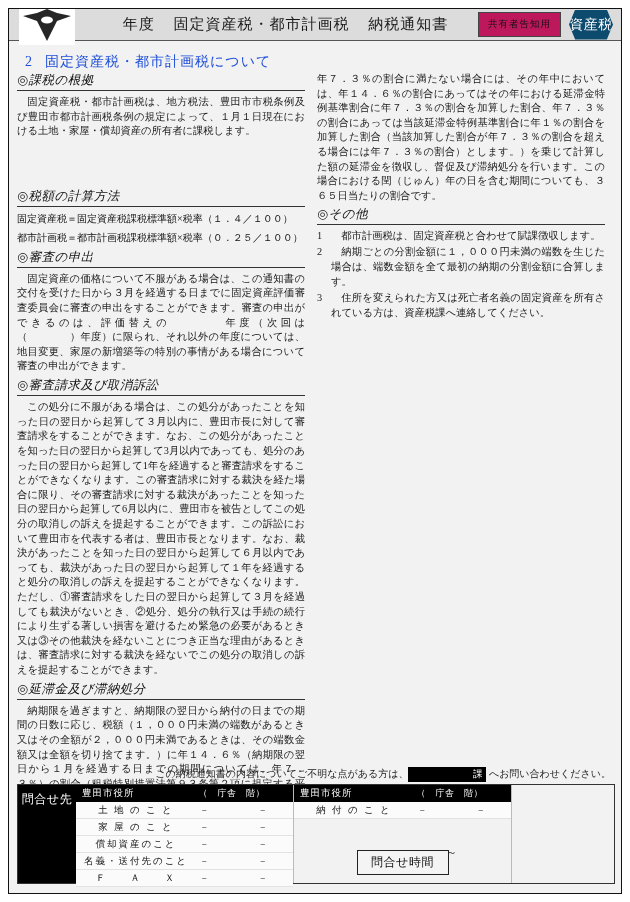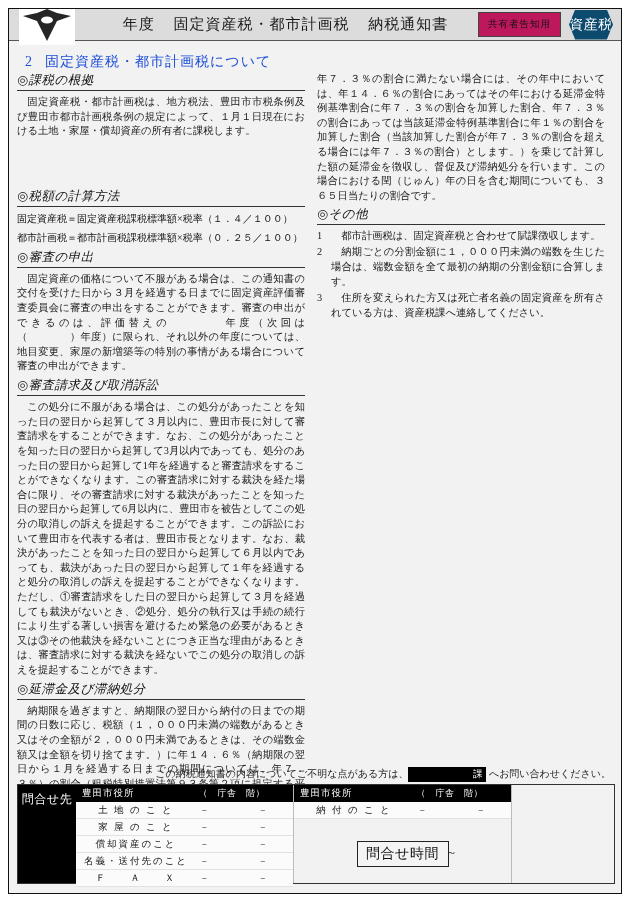--- a/index.html
+++ b/index.html
@@ -191,25 +191,25 @@
     font-size: 9.5px;
     color: #111;
     padding: 1.5px 6px;
     background: #fbfbfb;
     border-bottom: 1px solid #e2e2e2;
   }
   .c-row .name { width: 108px; text-align: center; letter-spacing: 2px; }
   .c-row .dash { flex: 1; text-align: center; letter-spacing: 10px; color: #333; }
   .c-pay-spacer { height: 22px; }
   .time-btn {
-    margin: 0 auto 0 auto;
+    margin: 9px auto 0 auto;
     width: 92px;
     border: 1px solid #222;
     background: #f4f4f4;
-    font-size: 14px;
+    font-size: 12px;
     text-align: center;
     padding: 3px 0;
     letter-spacing: 0.5px;
     color: #111;
     position: relative;
   }
   .tilde {
     position: absolute;
     left: 152px; top: 60px;
     font-size: 11px; color: #222;

